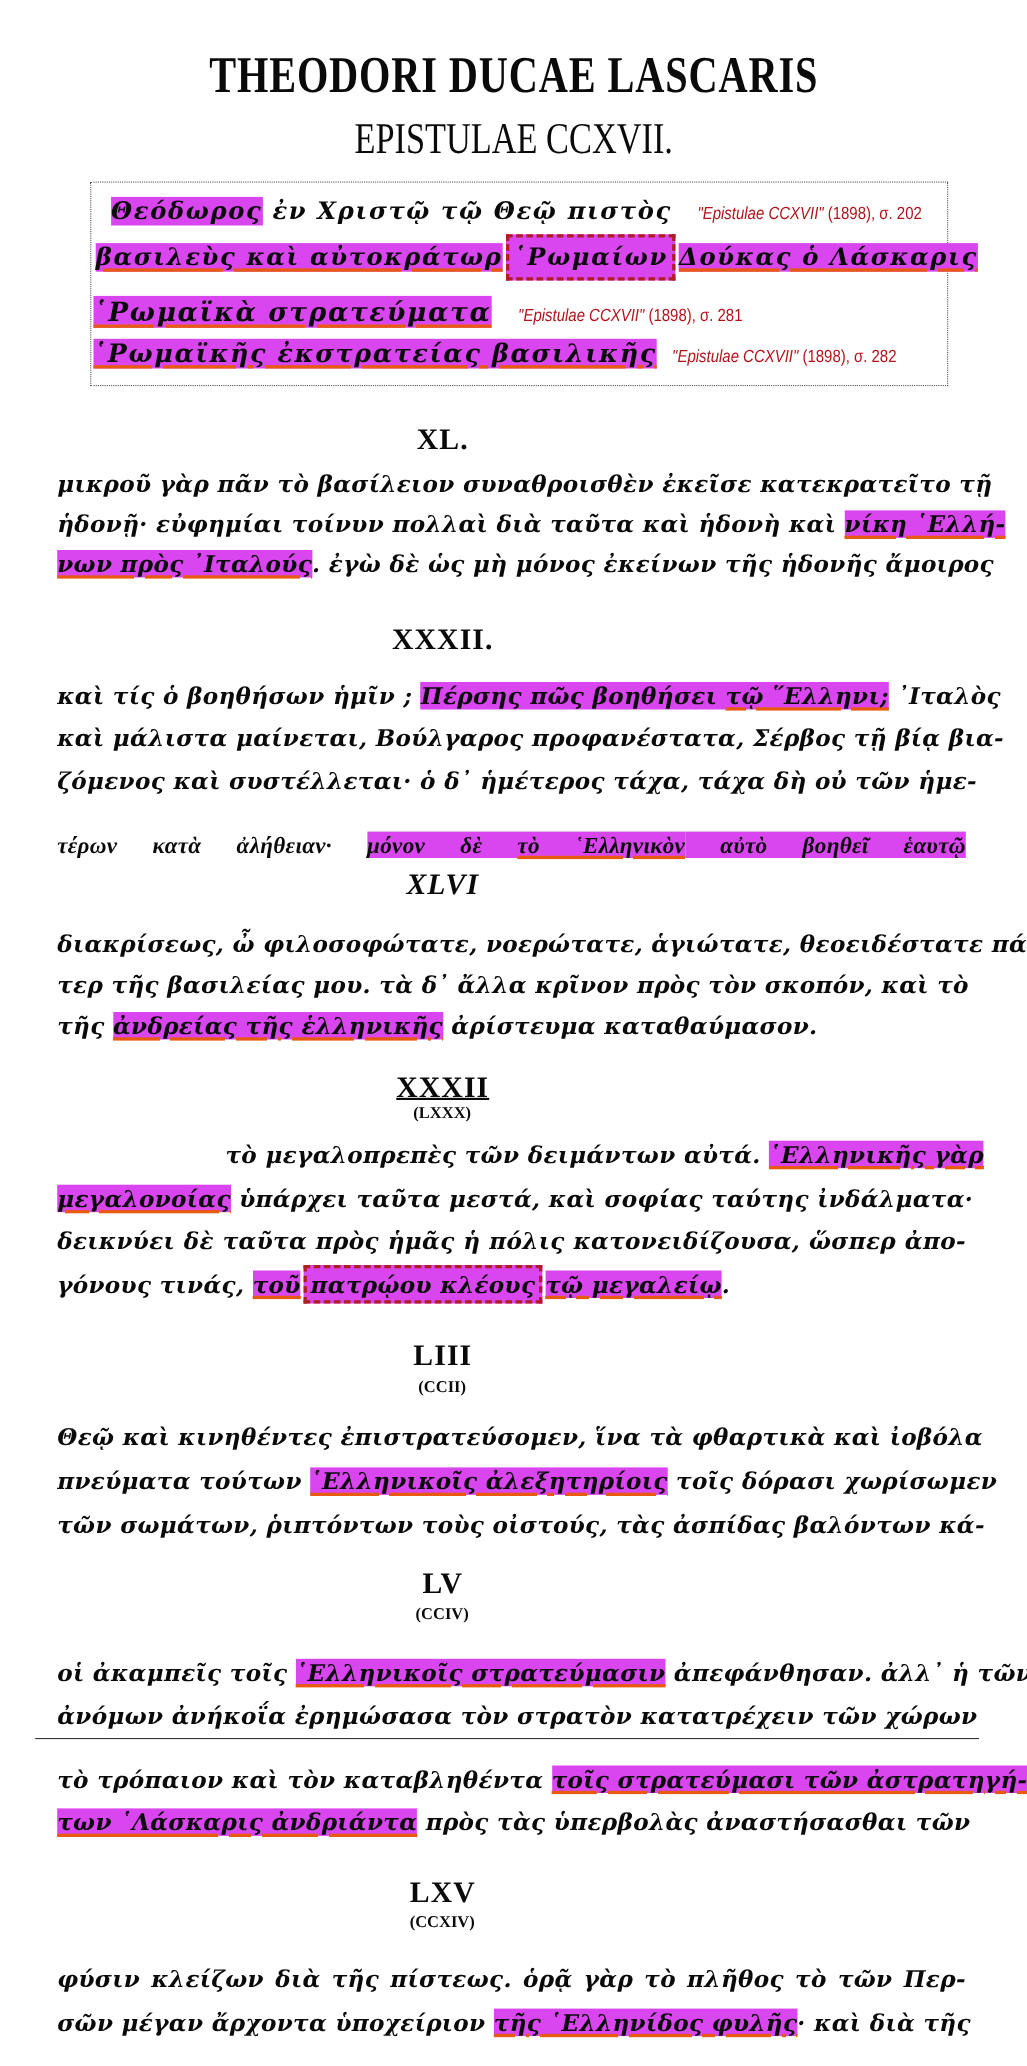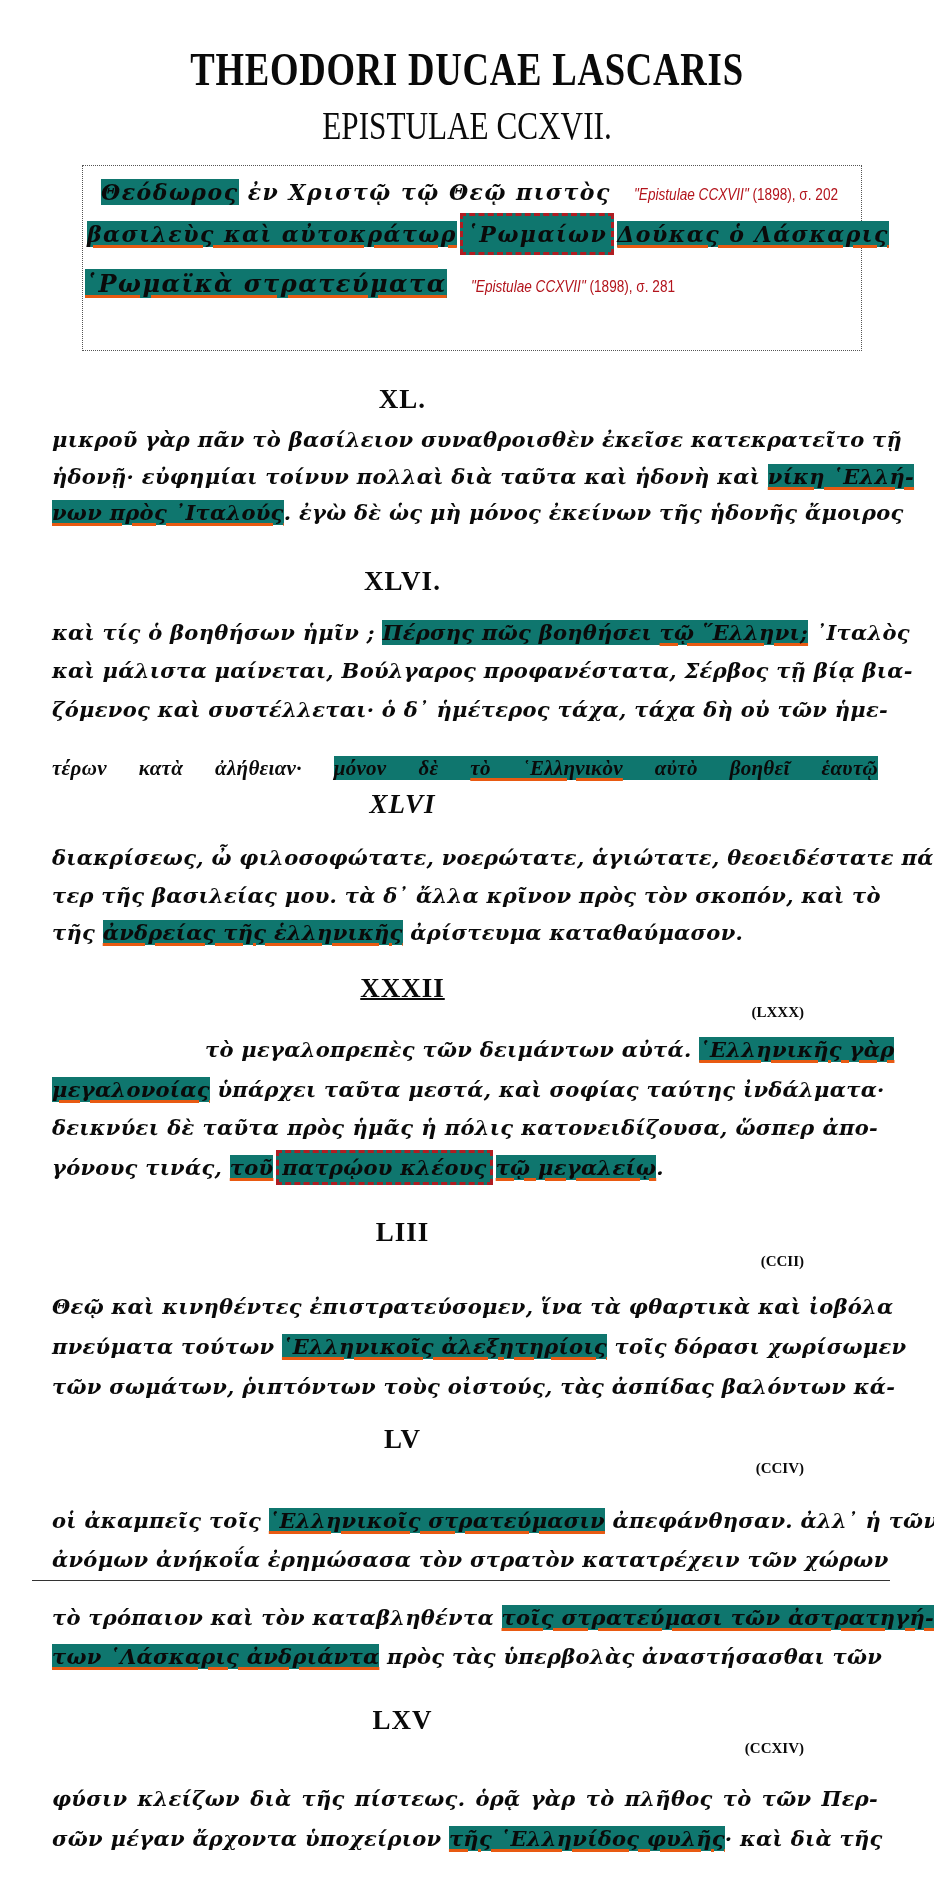--- a/index.html
+++ b/index.html
@@ -16,39 +16,39 @@
     position: absolute; left: 0; width: 934px; top: 104px; text-align: center;
     font-family: "Liberation Serif", serif; font-size: 40px; line-height: 44px;
     transform: scaleX(0.78);
   }
   .box {
     position: absolute; left: 82px; top: 165px; width: 780px; height: 186px;
     border: 1px dotted #555; box-sizing: border-box;
   }
   .line { position: absolute; white-space: nowrap; font-style: italic; font-weight: bold; }
   .boxline { font-size: 22px; line-height: 28px; letter-spacing: 1.5px; }
-  .hl { background: #0f766e; }
+  .hl { background: #d946ef; }
   .ul { text-decoration: underline; text-decoration-color: #e85a12; text-decoration-thickness: 3px; text-underline-offset: 3px; }
   .cite {
     color: #b3141c; font-family: "Liberation Sans", sans-serif; font-size: 16px;
     font-weight: normal; font-style: normal; letter-spacing: 0; transform: scaleX(0.85);
     display: inline-block; transform-origin: left center; margin-left: 14px;
   }
   .cite .it { font-style: italic; }
   .dashed {
     border: 3px dashed #b01d22; padding: 5px 4px; margin: 0 3px;
   }
   .heading {
     position: absolute; left: 0; width: 805px; text-align: center;
     font-family: "Liberation Serif", serif; font-weight: bold; font-size: 27px;
     line-height: 30px; letter-spacing: 1px;
   }
   .heading.u span { text-decoration: underline; text-decoration-thickness: 2px; }
   .sub {
-    position: absolute; left: 0; width: 804px; text-align: right;
+    position: absolute; left: 0; width: 804px; text-align: center;
     font-family: "Liberation Serif", serif; font-weight: bold; font-size: 15px; line-height: 16px;
   }
   .p {
     position: absolute; left: 52px; width: 826px; font-size: 21px; line-height: 28px;
     font-style: italic; font-weight: bold; white-space: nowrap;
     text-align: justify; text-align-last: justify; letter-spacing: 0.3px;
   }
   .p.last { text-align-last: left; }
   .divider { position: absolute; left: 32px; width: 858px; top: 1580px; height: 0; border-top: 1.5px solid #333; }
 </style>
@@ -63,28 +63,32 @@
     <span class="hl">Θεόδωρος</span><span> ἐν Χριστῷ τῷ Θεῷ πιστὸς</span>
     <span class="cite"><span class="it">"Epistulae CCXVII"</span><span> (1898), σ. 202</span></span>
   </div>
   <div class="line boxline" style="left:4px; top:54px;">
     <span class="hl ul">βασιλεὺς καὶ αὐτοκράτωρ</span><span class="hl dashed">῾Ρωμαίων</span><span class="hl ul">Δούκας ὁ Λάσκαρις</span>
   </div>
   <div class="line boxline" style="left:2px; top:104px; font-size:24px;">
     <span class="hl ul">῾Ρωμαϊκὰ στρατεύματα</span>
     <span class="cite"><span class="it">"Epistulae CCXVII"</span><span> (1898), σ. 281</span></span>
   </div>
+  <div class="line boxline" style="left:2px; top:142px; font-size:23px;">
+    <span class="hl ul">῾Ρωμαϊκῆς ἐκστρατείας βασιλικῆς</span>
+    <span class="cite" style="margin-left:4px"><span class="it">"Epistulae CCXVII"</span><span> (1898), σ. 282</span></span>
+  </div>
 </div>
 
 <div class="heading" style="top:384px;">XL.</div>
 <div class="p" style="top:426px;"><span>μικροῦ γὰρ πᾶν τὸ βασίλειον συναθροισθὲν ἐκεῖσε κατεκρατεῖτο τῇ</span></div>
 <div class="p" style="top:463px;"><span>ἡδονῇ· εὐφημίαι τοίνυν πολλαὶ διὰ ταῦτα καὶ ἡδονὴ καὶ </span><span class="hl ul">νίκη ῾Ελλή-</span></div>
 <div class="p" style="top:499px;"><span class="hl ul">νων πρὸς ᾿Ιταλούς</span><span>. ἐγὼ δὲ ὡς μὴ μόνος ἐκείνων τῆς ἡδονῆς ἄμοιρος</span></div>
 
-<div class="heading" style="top:566px;">XLVI.</div>
+<div class="heading" style="top:566px;">XXXII.</div>
 <div class="p" style="top:619px;"><span>καὶ τίς ὁ βοηθήσων ἡμῖν ; </span><span class="hl">Πέρσης πῶς βοηθήσει </span><span class="hl ul">τῷ ῞Ελληνι;</span><span> ᾿Ιταλὸς</span></div>
 <div class="p" style="top:657px;"><span>καὶ μάλιστα μαίνεται, Βούλγαρος προφανέστατα, Σέρβος τῇ βίᾳ βια-</span></div>
 <div class="p" style="top:696px;"><span>ζόμενος καὶ συστέλλεται· ὁ δ᾿ ἡμέτερος τάχα, τάχα δὴ οὐ τῶν ἡμε-</span></div>
 <div class="p" style="top:754px;font-family:Liberation Serif, serif;"><span>τέρων κατὰ ἀλήθειαν· </span><span class="hl">μόνον δὲ </span><span class="hl ul">τὸ ῾Ελληνικὸν</span><span class="hl"> αὐτὸ βοηθεῖ ἑαυτῷ</span></div>
 
 <div class="heading" style="top:789px;font-style:italic;">XLVI</div>
 <div class="p" style="top:844px;"><span>διακρίσεως, ὦ φιλοσοφώτατε, νοερώτατε, ἁγιώτατε, θεοειδέστατε πά-</span></div>
 <div class="p" style="top:882px;"><span>τερ τῆς βασιλείας μου. τὰ δ᾿ ἄλλα κρῖνον πρὸς τὸν σκοπόν, καὶ τὸ</span></div>
 <div class="p last" style="top:919px;"><span>τῆς </span><span class="hl ul">ἀνδρείας τῆς ἑλληνικῆς</span><span> ἀρίστευμα καταθαύμασον.</span></div>
 

